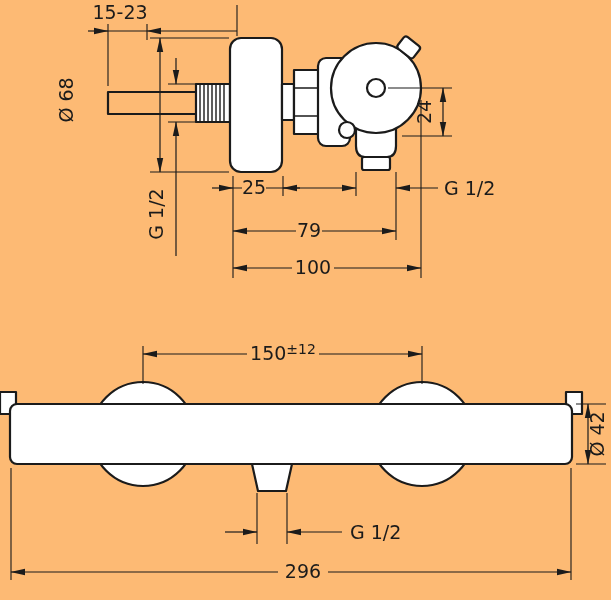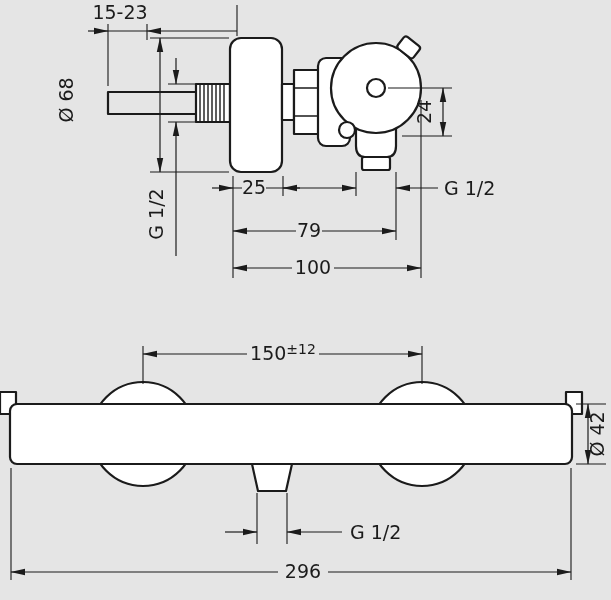--- a/index.html
+++ b/index.html
@@ -1,16 +1,16 @@
 <!DOCTYPE html>
 <html><head>
 <meta charset="utf-8">
 <style>
   html,body{margin:0;padding:0;background:#ffffff;}
-  .stage{width:611px;height:600px;position:relative;background:#e5e5e5;overflow:hidden;}
+  .stage{width:611px;height:600px;position:relative;background:#fdba74;overflow:hidden;}
   svg text{font-family:"DejaVu Sans","Liberation Sans",sans-serif;font-size:19px;fill:#1b1b1b;}
   .pt{stroke:#1b1b1b;stroke-width:2.2;fill:#fff;stroke-linejoin:round;}
   .po{stroke:#1b1b1b;stroke-width:2.2;fill:none;stroke-linejoin:round;}
   .hl{stroke:#1b1b1b;stroke-width:1.4;fill:none;}
   .dm{stroke:#1b1b1b;stroke-width:1.2;fill:none;}
   .xt{stroke:#1b1b1b;stroke-width:1.1;fill:none;}
 </style>
 </head>
 <body>
 

